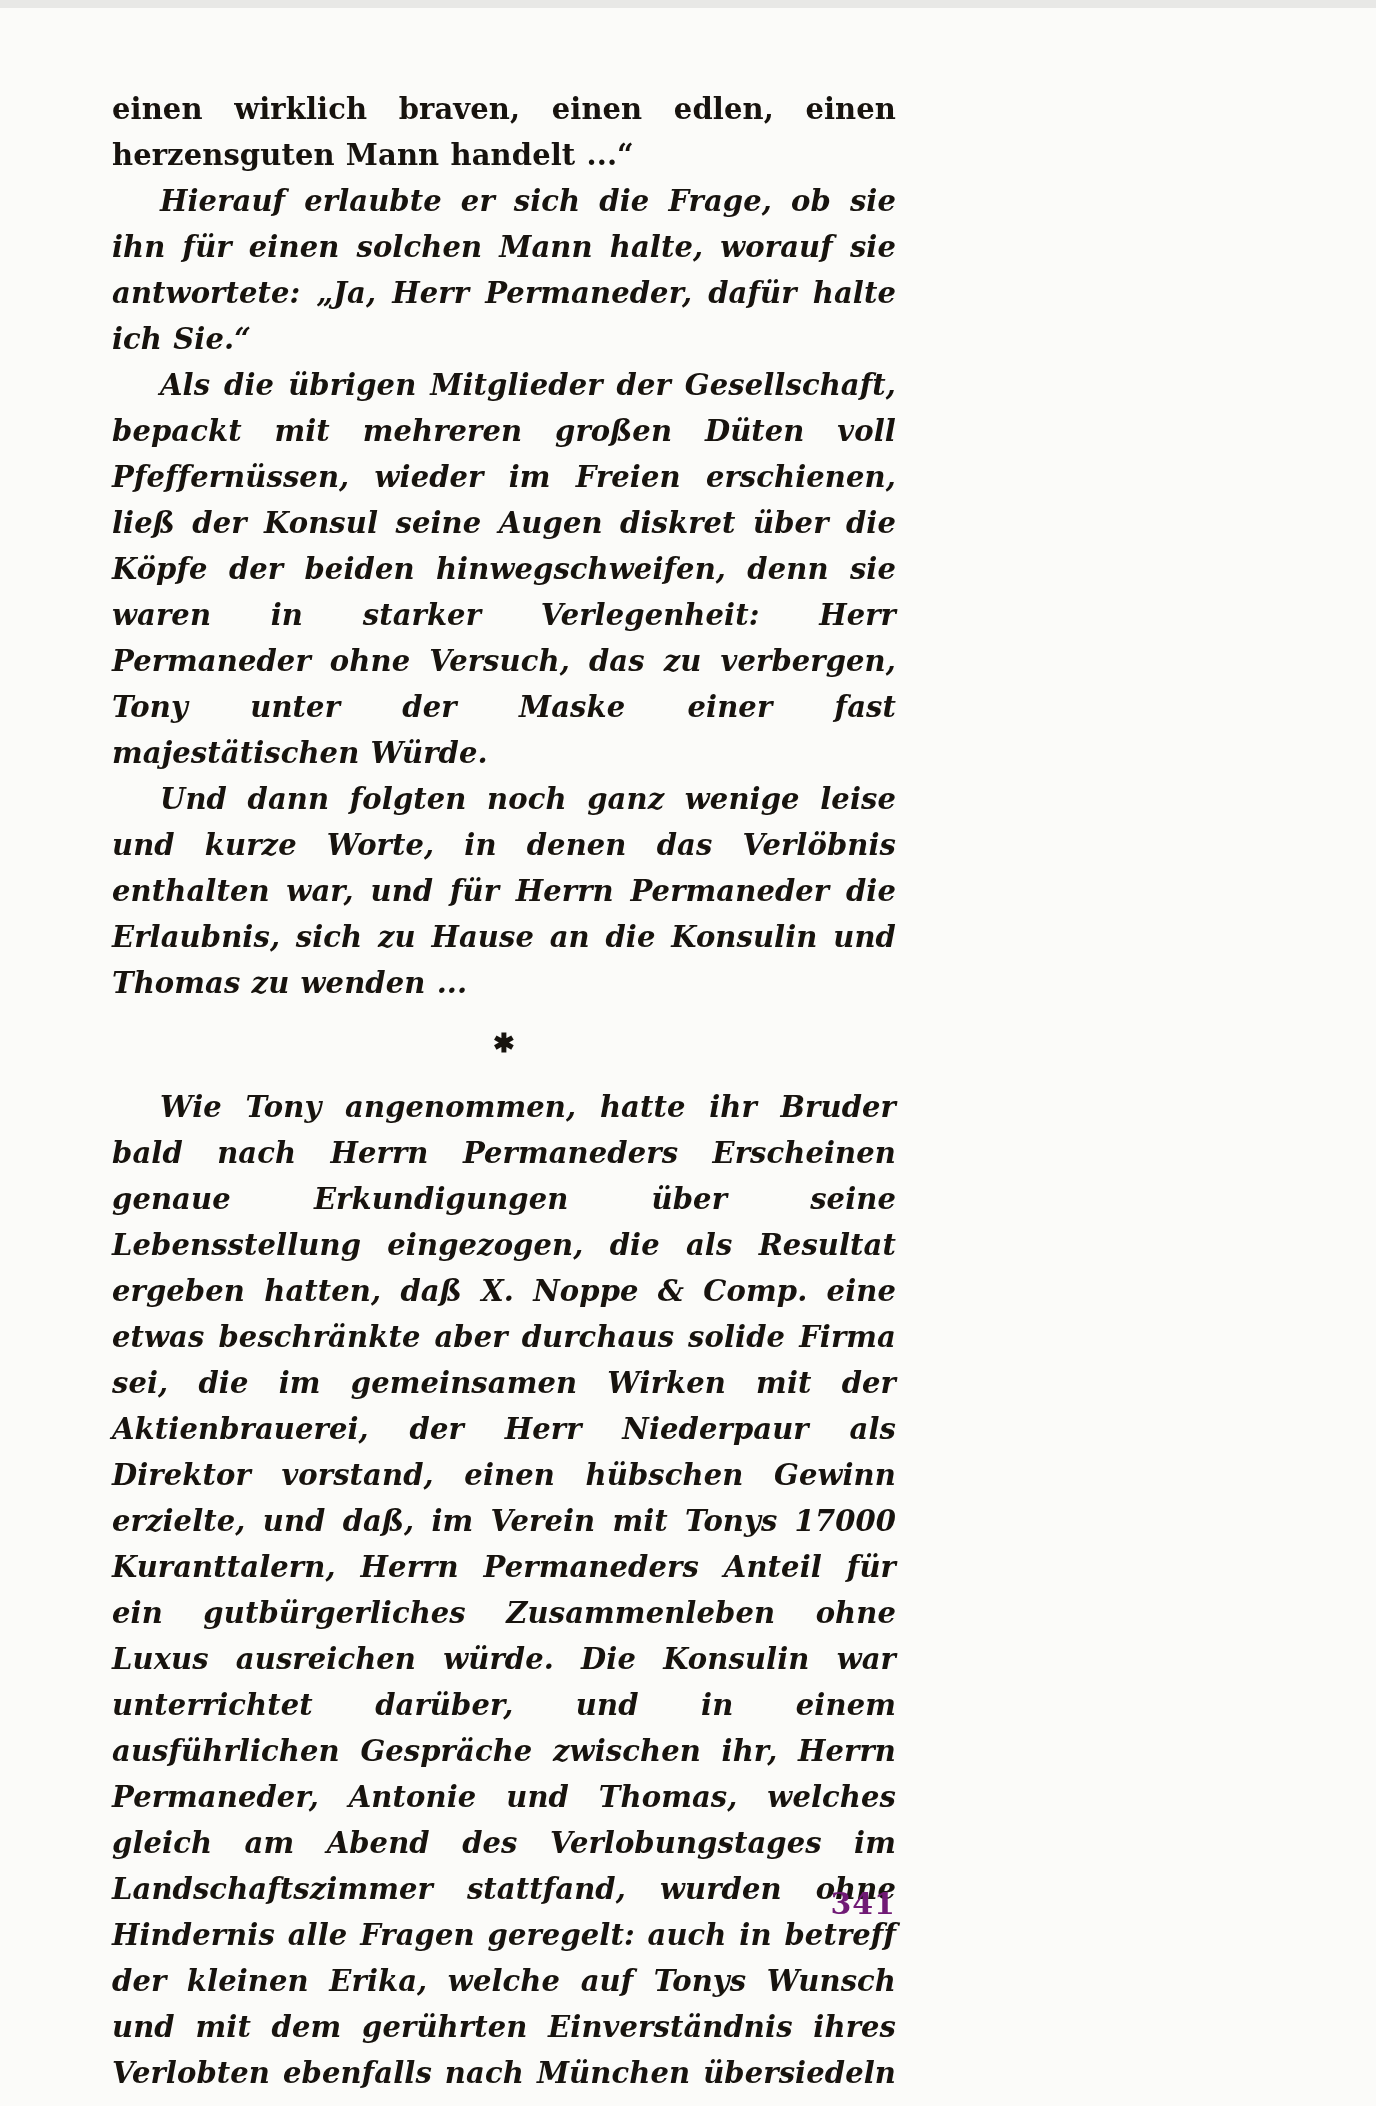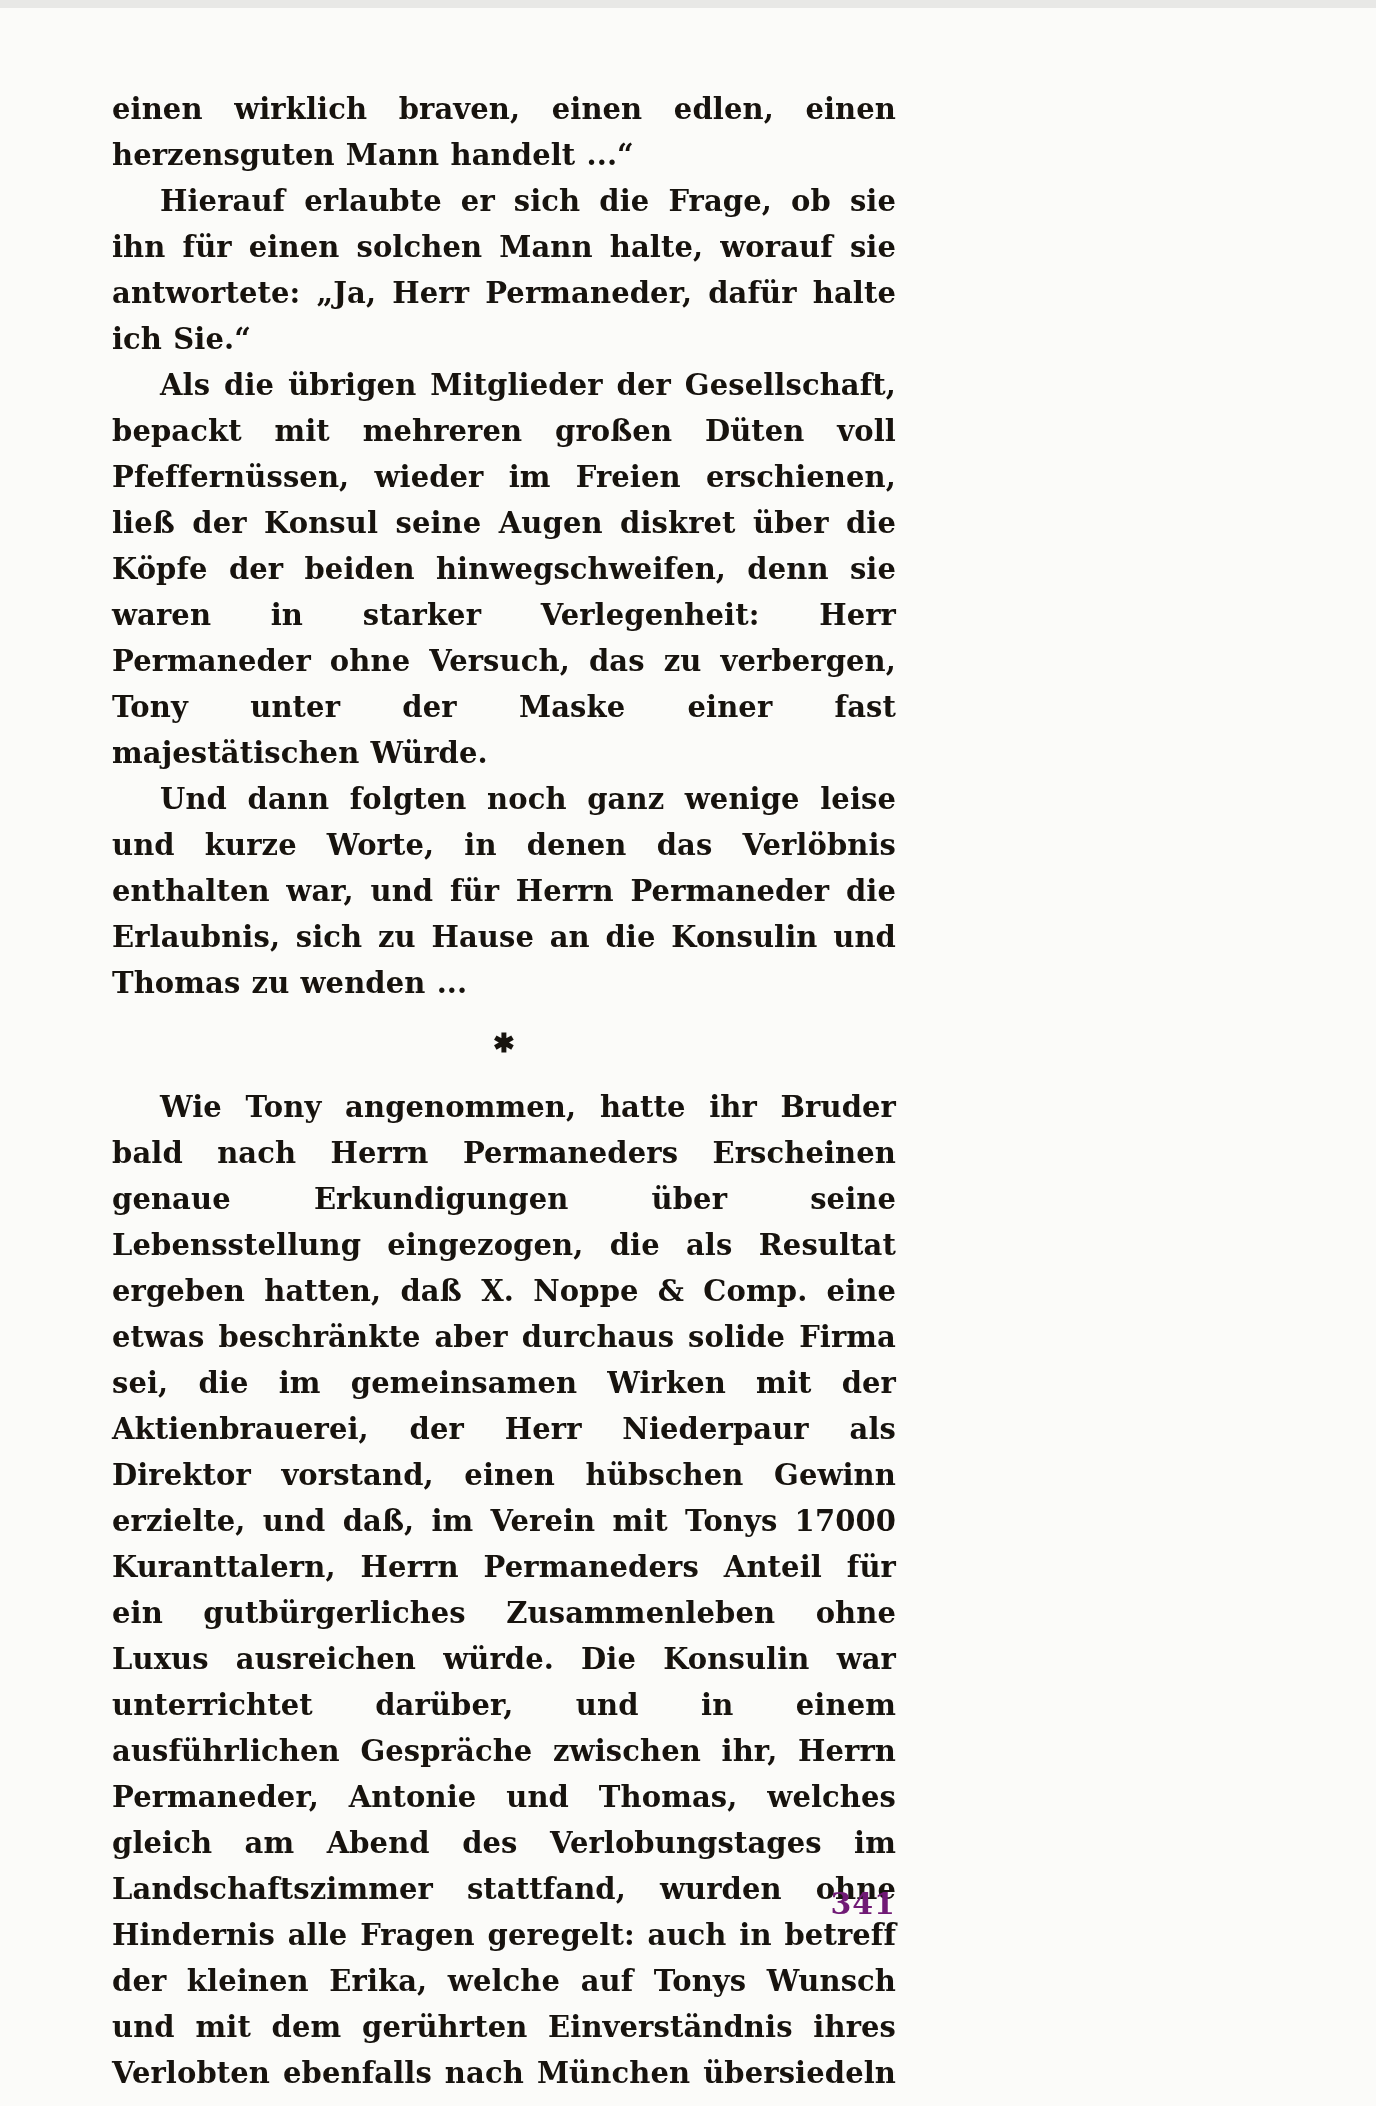--- a/index.html
+++ b/index.html
@@ -28,20 +28,21 @@
     font-size: 29px;
     font-weight: 700;
     line-height: 46px;
     text-align: justify;
     letter-spacing: 0.1px;
     word-spacing: 1px;
     hyphens: auto;
   }
   .para.indent {
     text-indent: 48px;
+    font-style: italic;
   }
   .section-break {
     margin: 14px 0 18px 0;
     text-align: center;
     font-size: 26px;
     font-weight: 700;
     line-height: 46px;
     color: #17130e;
   }
   .page-number {

